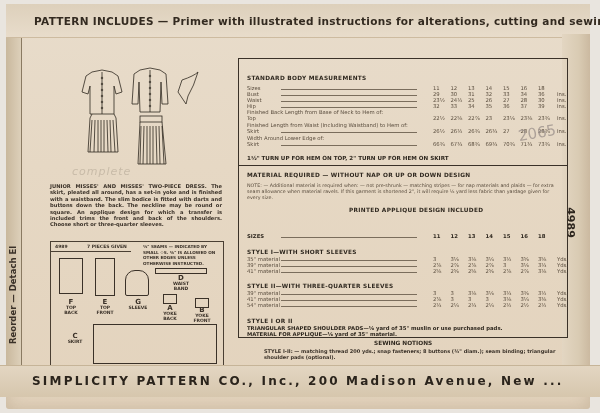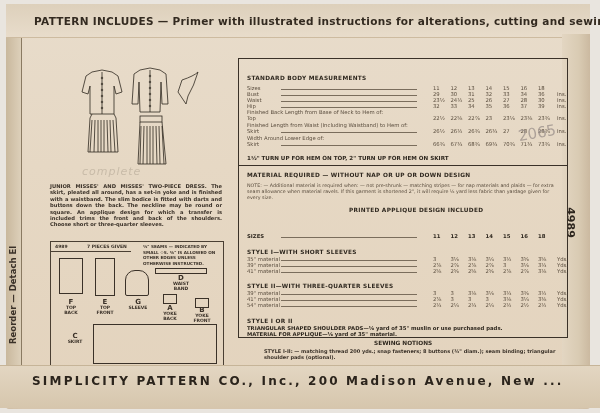--- a/index.html
+++ b/index.html
@@ -38,21 +38,21 @@
     }
     .side-number {
       position: absolute; right: 4px; top: 182px;
       transform: rotate(90deg); font-size: 11px; font-weight: bold; color: #2d261e;
     }
 
     
     .illustrations { position: absolute; left: 70px; top: 62px; width: 130px; height: 118px; }
     .illustrations svg { width: 100%; height: 100%; }
     .faded-note {
-      position: absolute; left: 82px; top: 165px; font-size: 11px; color: #c8bba8;
+      position: absolute; left: 72px; top: 165px; font-size: 11px; color: #c8bba8;
       font-style: italic; letter-spacing: 1px; text-align: right;
     }
 
     .description {
       position: absolute; left: 50px; top: 183px; width: 172px;
       font-size: 5.2px; line-height: 6.4px; font-weight: bold; color: #3a3128;
       text-align: justify;
     }
 
     
@@ -95,21 +95,21 @@
       position: absolute; left: 518px; top: 124px; font-size: 15px; color: #9a8f8a;
       font-family: "DejaVu Sans", sans-serif; transform: rotate(-10deg); opacity: 0.75;
     }
     .notions-title { position: absolute; left: 374px; top: 340px; font-size: 5.8px; font-weight: bold; color: #2f281f; }
     .notions-text {
       position: absolute; left: 264px; top: 348px; width: 300px; font-size: 5px; line-height: 6px;
       font-weight: bold; color: #3a3128;
     }
 
     .bottom-band {
-      position: absolute; left: 0; bottom: 5px; width: 100%; height: 43px;
+      position: absolute; left: 0; bottom: 16px; width: 100%; height: 32px;
       background: linear-gradient(180deg, #e3d6c2 0%, #d6c6ad 100%);
       border-top: 1px solid #c6b498;
     }
     .bottom-text {
       position: absolute; left: 32px; top: 8px; font-size: 12px; font-weight: bold;
       letter-spacing: 2.2px; color: #2b241c; white-space: nowrap;
     }
     .fold-line { position: absolute; left: 330px; top: 370px; width: 110px; border-top: 1px solid #a9987d; transform: rotate(-3deg); }
   </style>
 </head>

